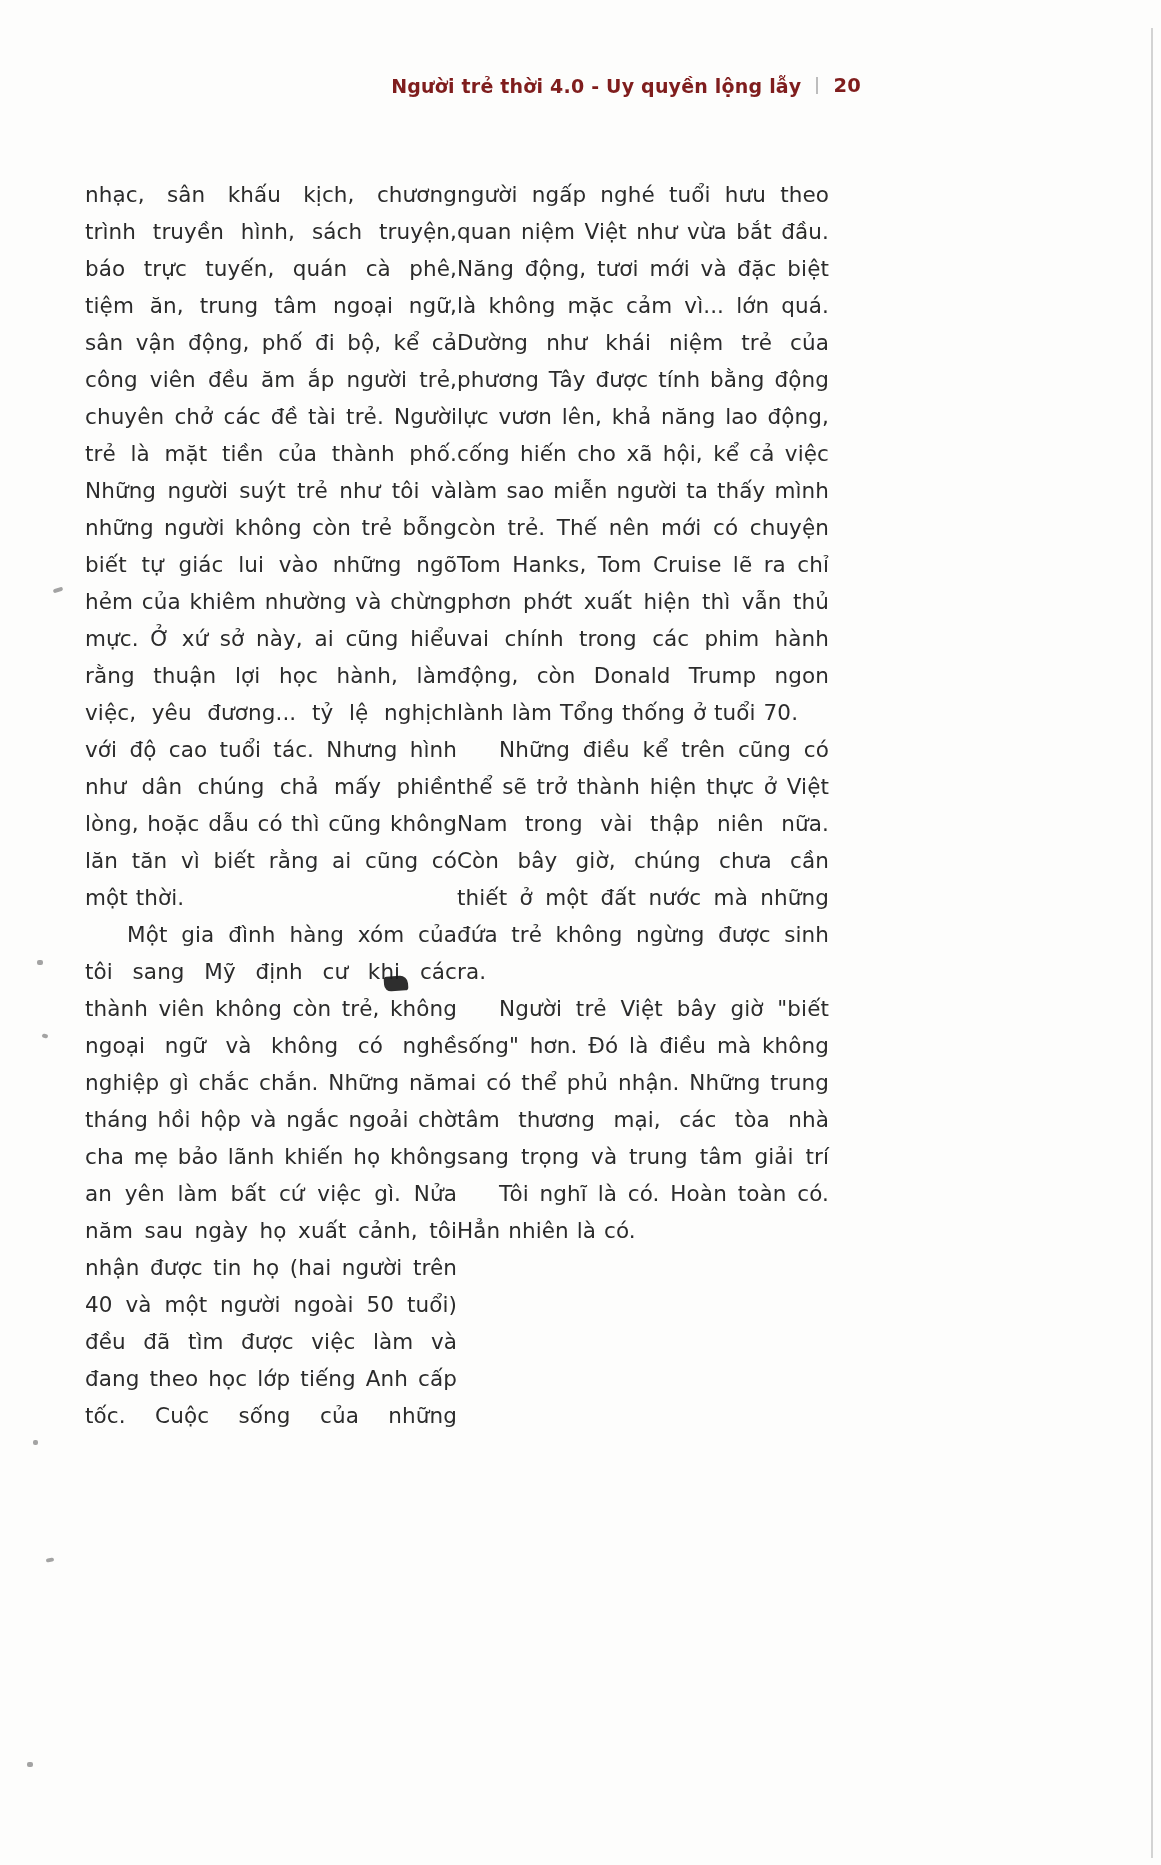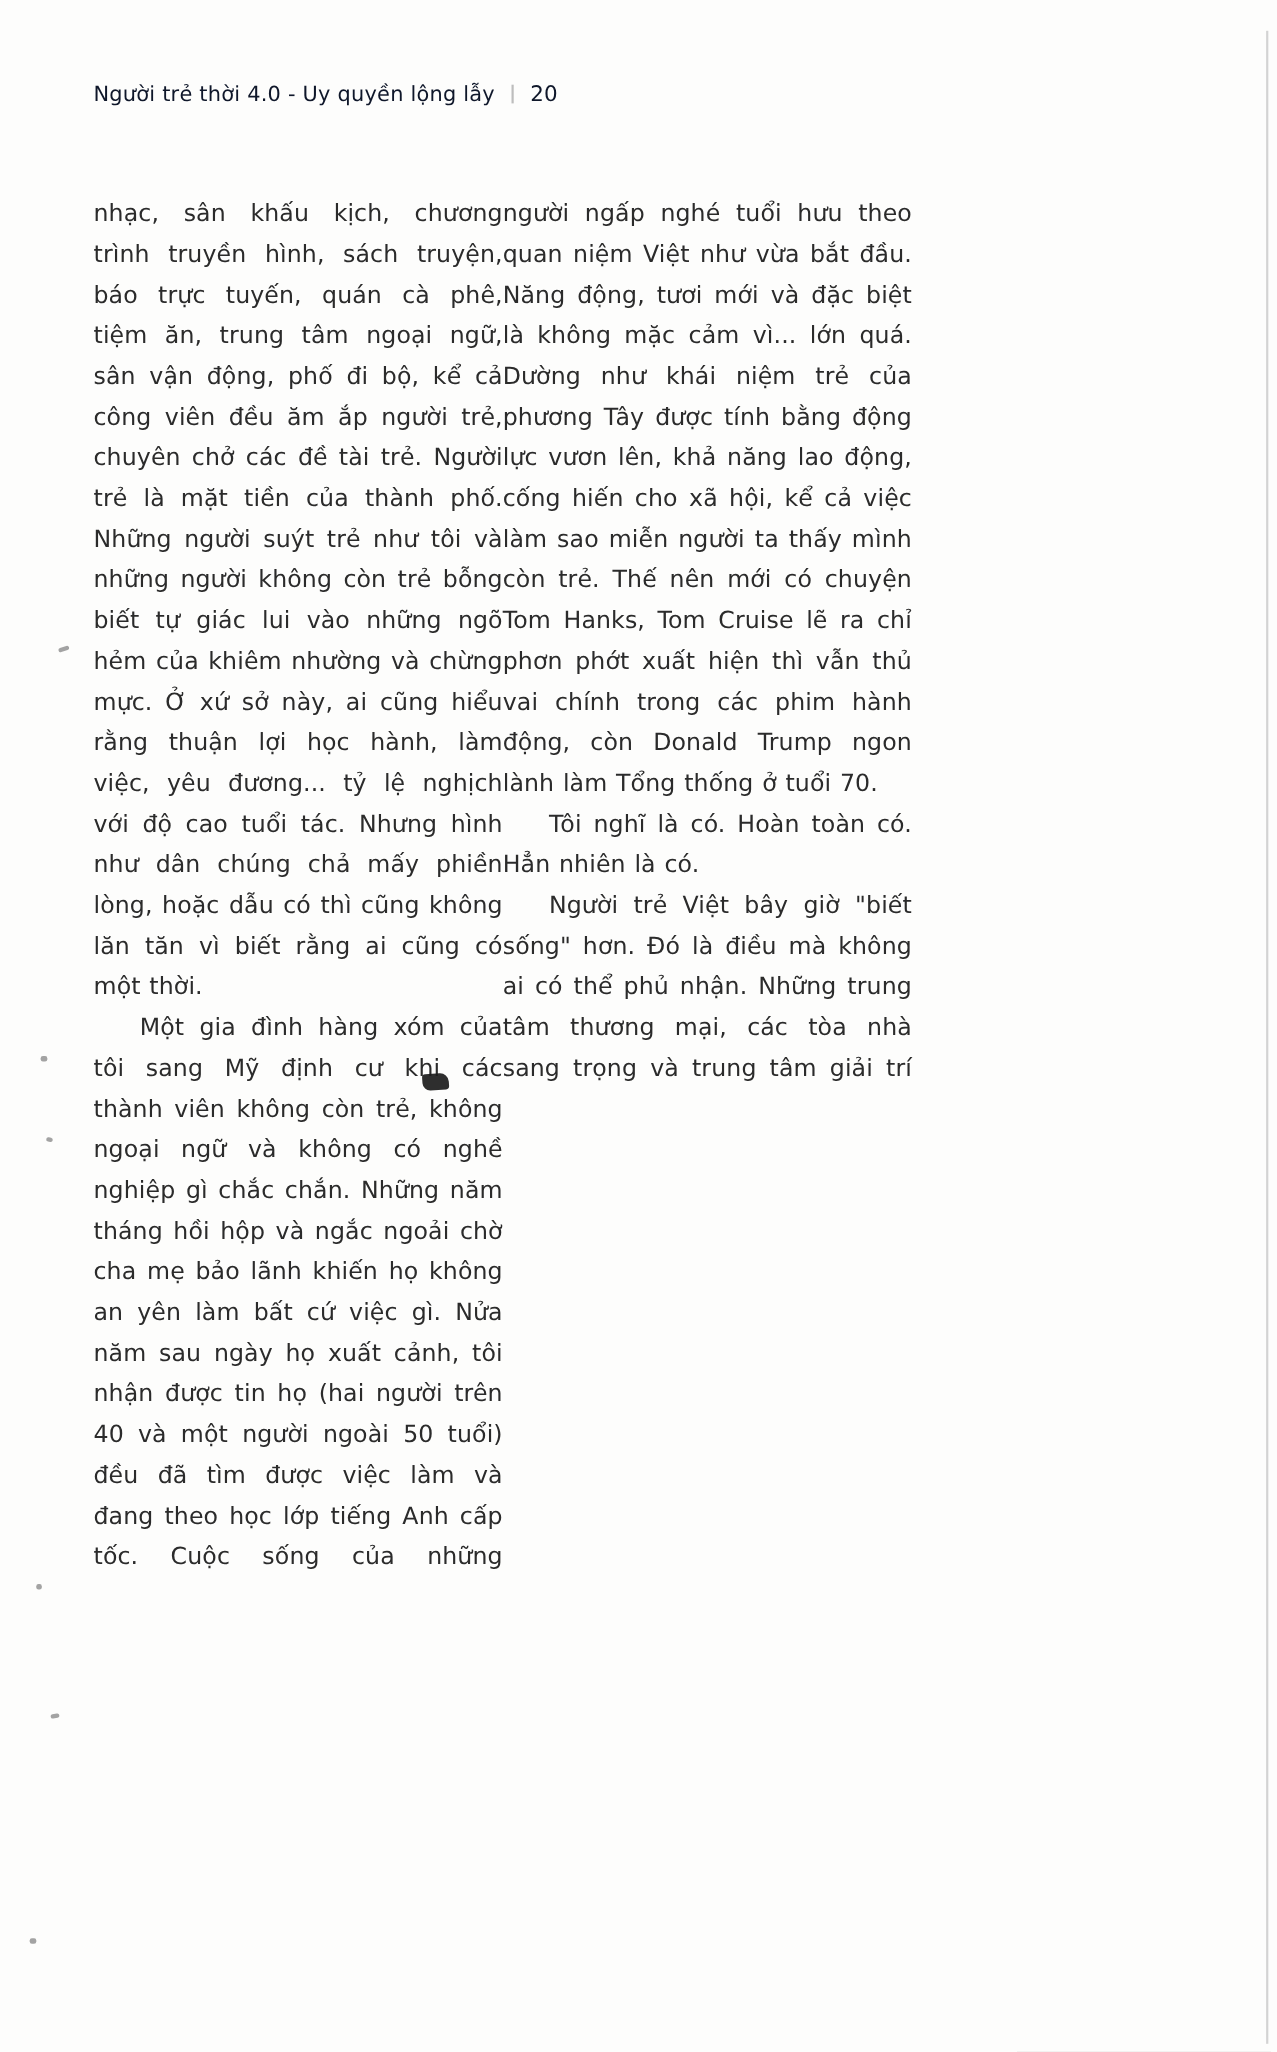--- a/index.html
+++ b/index.html
@@ -18,25 +18,25 @@
     overflow: hidden;
   }
 
   
   .header {
     position: absolute;
     top: 74px;
     left: 85px;
     width: 776px;
     display: flex;
-    justify-content: flex-start;
+    justify-content: flex-end;
     align-items: center;
-    font-weight: normal;
+    font-weight: bold;
     font-size: 19px;
-    color: #0f172a;
+    color: #7f1d1d;
     letter-spacing: 0.2px;
     white-space: nowrap;
   }
   .header-sep {
     width: 2px;
     height: 17px;
     background: #bdbdbd;
     margin: 0 15px;
   }
   .header-page-num {
@@ -116,22 +116,23 @@
     <span class="header-page-num">20</span>
   </div>
 
   <div class="columns">
     <div class="column column-left">
       <p class="block">nhạc, sân khấu kịch, chương trình truyền hình, sách truyện, báo trực tuyến, quán cà phê, tiệm ăn, trung tâm ngoại ngữ, sân vận động, phố đi bộ, kể cả công viên đều ăm ắp người trẻ, chuyên chở các đề tài trẻ. Người trẻ là mặt tiền của thành phố. Những người suýt trẻ như tôi và những người không còn trẻ bỗng biết tự giác lui vào những ngõ hẻm của khiêm nhường và chừng mực. Ở xứ sở này, ai cũng hiểu rằng thuận lợi học hành, làm việc, yêu đương... tỷ lệ nghịch với độ cao tuổi tác. Nhưng hình như dân chúng chả mấy phiền lòng, hoặc dẫu có thì cũng không lăn tăn vì biết rằng ai cũng có một thời.</p>
       <p class="block indent cont">Một gia đình hàng xóm của tôi sang Mỹ định cư khi các thành viên không còn trẻ, không ngoại ngữ và không có nghề nghiệp gì chắc chắn. Những năm tháng hồi hộp và ngắc ngoải chờ cha mẹ bảo lãnh khiến họ không an yên làm bất cứ việc gì. Nửa năm sau ngày họ xuất cảnh, tôi nhận được tin họ (hai người trên 40 và một người ngoài 50 tuổi) đều đã tìm được việc làm và đang theo học lớp tiếng Anh cấp tốc. Cuộc sống của những</p>
     </div>
     <div class="column column-right">
       <p class="block">người ngấp nghé tuổi hưu theo quan niệm Việt như vừa bắt đầu. Năng động, tươi mới và đặc biệt là không mặc cảm vì... lớn quá. Dường như khái niệm trẻ của phương Tây được tính bằng động lực vươn lên, khả năng lao động, cống hiến cho xã hội, kể cả việc làm sao miễn người ta thấy mình còn trẻ. Thế nên mới có chuyện Tom Hanks, Tom Cruise lẽ ra chỉ phơn phớt xuất hiện thì vẫn thủ vai chính trong các phim hành động, còn Donald Trump ngon lành làm Tổng thống ở tuổi 70.</p>
+      <p class="block indent">Những điều kể trên cũng có thể sẽ trở thành hiện thực ở Việt Nam trong vài thập niên nữa. Còn bây giờ, chúng chưa cần thiết ở một đất nước mà những đứa trẻ không ngừng được sinh ra.</p>
+      <p class="block indent cont">Người trẻ Việt bây giờ "biết sống" hơn. Đó là điều mà không ai có thể phủ nhận. Những trung tâm thương mại, các tòa nhà sang trọng và trung tâm giải trí</p>
       <p class="block indent">Tôi nghĩ là có. Hoàn toàn có. Hẳn nhiên là có.</p>
-      <p class="block indent cont">Người trẻ Việt bây giờ "biết sống" hơn. Đó là điều mà không ai có thể phủ nhận. Những trung tâm thương mại, các tòa nhà sang trọng và trung tâm giải trí</p>
     </div>
   </div>
 
   <div class="page-edge-line"></div>
   <div class="speck s1"></div>
   <div class="speck s2"></div>
   <div class="speck s3"></div>
   <div class="speck s4"></div>
   <div class="speck s5"></div>
   <div class="speck s6"></div>

